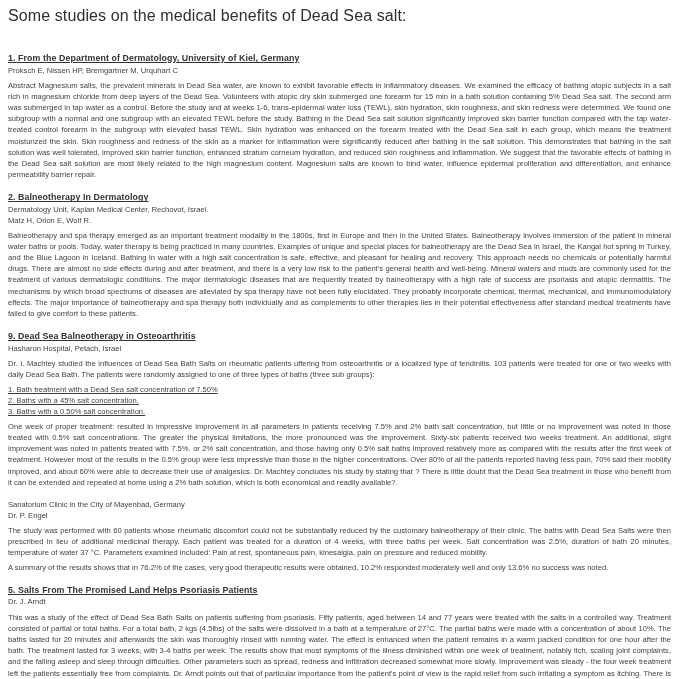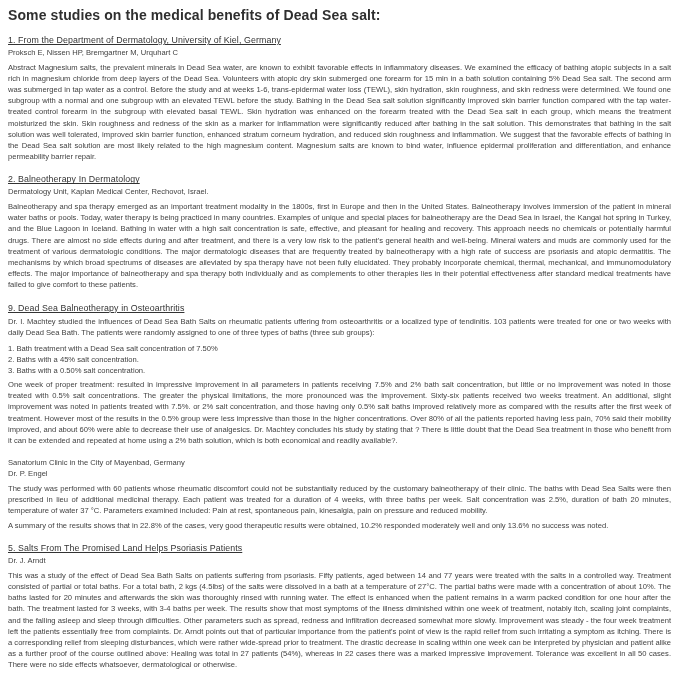--- a/index.html
+++ b/index.html
@@ -11,32 +11,32 @@
     width: 679px;
     height: 679px;
     box-sizing: border-box;
     padding: 6px 8px 4px 8px;
     overflow: hidden;
     font-family: "Liberation Sans", sans-serif;
     color: #3c3c3c;
     -webkit-font-smoothing: antialiased;
   }
   .doc-title {
-    font-size: 14px;
-    font-weight: bold;
+    font-size: 16px;
+    font-weight: normal;
     color: #2f2f2f;
-    margin: 1px 0 12px 0;
+    margin: 1px 0 28px 0;
     letter-spacing: 0.1px;
   }
   .article-section {
     margin: 0 0 12px 0;
   }
   .section-heading {
     font-size: 8.8px;
-    font-weight: normal;
+    font-weight: bold;
     text-decoration: underline;
     color: #333333;
     margin: 12px 0 2.5px 0;
     letter-spacing: 0.1px;
   }
   .meta-line {
     font-size: 7.6px;
     line-height: 10.6px;
     margin: 0;
     color: #424242;
@@ -45,20 +45,21 @@
     font-size: 7.6px;
     line-height: 11.2px;
     text-align: justify;
     margin: 3.5px 0 0 0;
     color: #424242;
   }
   .bath-list {
     list-style: none;
     margin: 4px 0 0 0;
     padding: 0;
+    text-decoration: underline;
   }
   .bath-list-item {
     font-size: 7.6px;
     line-height: 11px;
     color: #424242;
   }
 </style>
 </head>
 <body>
 
@@ -66,36 +67,38 @@
 
 <div id="sections">
     <section class="article-section">
       <h2 class="section-heading">1. From the Department of Dermatology, University of Kiel, Germany</h2>
       <p class="meta-line">Proksch E, Nissen HP, Bremgartner M, Urquhart C</p>
       <p class="body-text">Abstract Magnesium salts, the prevalent minerals in Dead Sea water, are known to exhibit favorable effects in inflammatory diseases. We examined the efficacy of bathing atopic subjects in a salt rich in magnesium chloride from deep layers of the Dead Sea. Volunteers with atopic dry skin submerged one forearm for 15 min in a bath solution containing 5% Dead Sea salt. The second arm was submerged in tap water as a control. Before the study and at weeks 1-6, trans-epidermal water loss (TEWL), skin hydration, skin roughness, and skin redness were determined. We found one subgroup with a normal and one subgroup with an elevated TEWL before the study. Bathing in the Dead Sea salt solution significantly improved skin barrier function compared with the tap water-treated control forearm in the subgroup with elevated basal TEWL. Skin hydration was enhanced on the forearm treated with the Dead Sea salt in each group, which means the treatment moisturized the skin. Skin roughness and redness of the skin as a marker for inflammation were significantly reduced after bathing in the salt solution. This demonstrates that bathing in the salt solution was well tolerated, improved skin barrier function, enhanced stratum corneum hydration, and reduced skin roughness and inflammation. We suggest that the favorable effects of bathing in the Dead Sea salt solution are most likely related to the high magnesium content. Magnesium salts are known to bind water, influence epidermal proliferation and differentiation, and enhance permeability barrier repair.</p>
     </section>
     <section class="article-section">
       <h2 class="section-heading">2. Balneotherapy In Dermatology</h2>
       <p class="meta-line">Dermatology Unit, Kaplan Medical Center, Rechovot, Israel.</p>
+      <p class="meta-line">Matz H, Orion E, Wolf R.</p>
       <p class="body-text">Balneotherapy and spa therapy emerged as an important treatment modality in the 1800s, first in Europe and then in the United States. Balneotherapy involves immersion of the patient in mineral water baths or pools. Today, water therapy is being practiced in many countries. Examples of unique and special places for balneotherapy are the Dead Sea in Israel, the Kangal hot spring in Turkey, and the Blue Lagoon in Iceland. Bathing in water with a high salt concentration is safe, effective, and pleasant for healing and recovery. This approach needs no chemicals or potentially harmful drugs. There are almost no side effects during and after treatment, and there is a very low risk to the patient's general health and well-being. Mineral waters and muds are commonly used for the treatment of various dermatologic conditions. The major dermatologic diseases that are frequently treated by balneotherapy with a high rate of success are psoriasis and atopic dermatitis. The mechanisms by which broad spectrums of diseases are alleviated by spa therapy have not been fully elucidated. They probably incorporate chemical, thermal, mechanical, and immunomodulatory effects. The major importance of balneotherapy and spa therapy both individually and as complements to other therapies lies in their potential effectiveness after standard medical treatments have failed to give comfort to these patients.</p>
     </section>
     <section class="article-section">
       <h2 class="section-heading">9. Dead Sea Balneotherapy in Osteoarthritis</h2>
+      <p class="meta-line">Hasharon Hospital, Petach, Israel</p>
       <p class="body-text">Dr. I. Machtey studied the influences of Dead Sea Bath Salts on rheumatic patients uffering from osteoarthritis or a localized type of tendinitis. 103 patients were treated for one or two weeks with daily Dead Sea Bath. The patients were randomly assigned to one of three types of baths (three sub groups):</p>
       <ul class="bath-list">
         <li class="bath-list-item">1. Bath treatment with a Dead Sea salt concentration of 7.50%</li>
         <li class="bath-list-item">2. Baths with a 45% salt concentration.</li>
         <li class="bath-list-item">3. Baths with a 0.50% salt concentration.</li>
       </ul>
       <p class="body-text">One week of proper treatment: resulted in impressive improvement in all parameters in patients receiving 7.5% and 2% bath salt concentration, but little or no improvement was noted in those treated with 0.5% salt concentrations. The greater the physical limitations, the more pronounced was the improvement. Sixty-six patients received two weeks treatment. An additional, slight improvement was noted in patients treated with 7.5%. or 2% salt concentration, and those having only 0.5% salt baths improved relatively more as compared with the results after the first week of treatment. However most of the results in the 0.5% group were less impressive than those in the higher concentrations. Over 80% of all the patients reported having less pain, 70% said their mobility improved, and about 60% were able to decrease their use of analgesics. Dr. Machtey concludes his study by stating that ? There is little doubt that the Dead Sea treatment in those who benefit from it can be extended and repeated at home using a 2% bath solution, which is both economical and readily available?.</p>
     </section>
     <section class="article-section">
       <p class="meta-line">Sanatorium Clinic in the City of Mayenbad, Germany</p>
       <p class="meta-line">Dr. P. Engel</p>
       <p class="body-text">The study was performed with 60 patients whose rheumatic discomfort could not be substantially reduced by the customary balneotherapy of their clinic. The baths with Dead Sea Salts were then prescribed in lieu of additional medicinal therapy. Each patient was treated for a duration of 4 weeks, with three baths per week. Salt concentration was 2.5%, duration of bath 20 minutes, temperature of water 37 °C. Parameters examined included: Pain at rest, spontaneous pain, kinesalgia, pain on pressure and reduced mobility.</p>
-      <p class="body-text">A summary of the results shows that in 22.8% of the cases, very good therapeutic results were obtained, 10.2% responded moderately well and only 13.6% no success was noted.</p>
+      <p class="body-text">A summary of the results shows that in 76.2% of the cases, very good therapeutic results were obtained, 10.2% responded moderately well and only 13.6% no success was noted.</p>
     </section>
     <section class="article-section">
       <h2 class="section-heading">5. Salts From The Promised Land Helps Psoriasis Patients</h2>
       <p class="meta-line">Dr. J. Arndt</p>
       <p class="body-text">This was a study of the effect of Dead Sea Bath Salts on patients suffering from psoriasis. Fifty patients, aged between 14 and 77 years were treated with the salts in a controlled way. Treatment consisted of partial or total baths. For a total bath, 2 kgs (4.5lbs) of the salts were dissolved in a bath at a temperature of 27°C. The partial baths were made with a concentration of about 10%. The baths lasted for 20 minutes and afterwards the skin was thoroughly rinsed with running water. The effect is enhanced when the patient remains in a warm packed condition for one hour after the bath. The treatment lasted for 3 weeks, with 3-4 baths per week. The results show that most symptoms of the illness diminished within one week of treatment, notably itch, scaling joint complaints, and the falling asleep and sleep through difficulties. Other parameters such as spread, redness and infiltration decreased somewhat more slowly. Improvement was steady - the four week treatment left the patients essentially free from complaints. Dr. Arndt points out that of particular importance from the patient's point of view is the rapid relief from such irritating a symptom as itching. There is a corresponding relief from sleeping disturbances, which were rather wide-spread prior to treatment. The drastic decrease in scaling within one week can be interpreted by physician and patient alike as a further proof of the course outlined above: Healing was total in 27 patients (54%), whereas in 22 cases there was a marked impressive improvement. Tolerance was excellent in all 50 cases. There were no side effects whatsoever, dermatological or otherwise.</p>
     </section>
   </div>
 
 </body></html>

